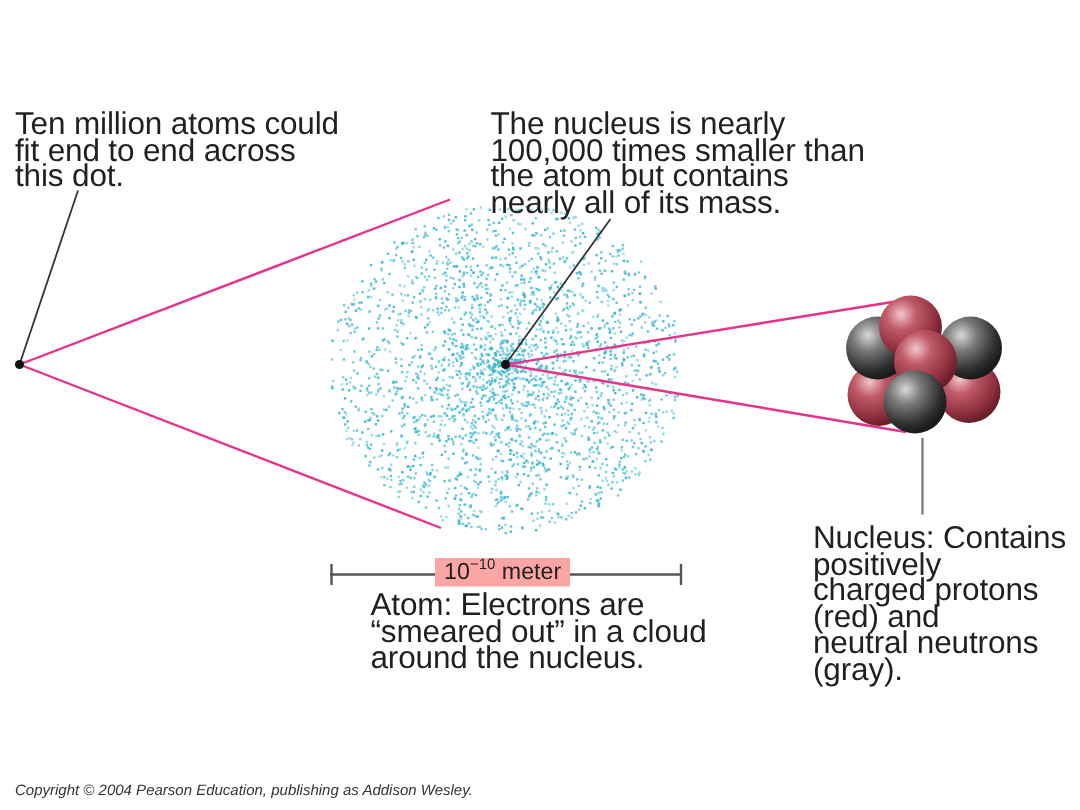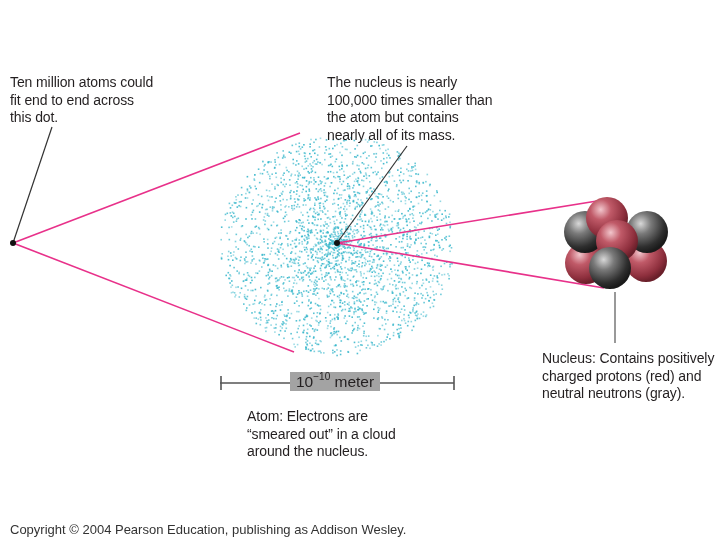--- a/index.html
+++ b/index.html
@@ -1,22 +1,22 @@
 <!DOCTYPE html>
 <html><head>
   <meta charset="utf-8">
   <style>
     html, body { margin: 0; padding: 0; background: #ffffff; }
     body { width: 720px; height: 540px; position: relative; overflow: hidden;
            font-family: "Liberation Sans", "DejaVu Sans", sans-serif; color: #231f20; }
-    .label { position: absolute; font-size: 14px; line-height: 17.5px; letter-spacing: -0.1px; white-space: pre-line; }
+    .label { position: absolute; font-size: 21px; line-height: 17.5px; letter-spacing: -0.1px; white-space: pre-line; }
     #svg-layer { position: absolute; left: 0; top: 0; }
-    .scale-text { position: absolute; font-size: 15.5px; left: 290px; top: 372px; background: #a3a3a3; padding: 0 6px; }
+    .scale-text { position: absolute; font-size: 15.5px; left: 290px; top: 372px; background: #fca5a5; padding: 0 6px; }
     .scale-text sup { font-size: 10px; position: relative; top: -1px; }
-    .copyright { position: absolute; left: 10px; top: 522px; font-size: 13px; color: #333; }
+    .copyright { position: absolute; left: 10px; top: 522px; font-size: 10px; color: #333; font-style: italic; }
   </style>
 </head>
 <body>
 
 <svg id="svg-layer" width="720" height="540" viewBox="0 0 720 540">
   <defs>
     <radialGradient id="g-proton" cx="35%" cy="30%" r="70%">
       <stop offset="0%" stop-color="#f2c6cc"></stop>
       <stop offset="35%" stop-color="#c05a68"></stop>
       <stop offset="80%" stop-color="#8e2f3d"></stop>
@@ -2666,21 +2666,21 @@
 <div class="label" style="left:10px; top:74px;">Ten million atoms could
 fit end to end across
 this dot.</div>
 <div class="label" style="left:327px; top:74px;">The nucleus is nearly
 100,000 times smaller than
 the atom but contains
 nearly all of its mass.</div>
 <div class="label" style="left:503px; top:350px;margin-left:39px;">Nucleus: Contains positively
 charged protons (red) and
 neutral neutrons (gray).</div>
-<div class="label" style="left:247px; top:408px;">Atom: Electrons are
+<div class="label" style="left:247px; top:395px;">Atom: Electrons are
 “smeared out” in a cloud
 around the nucleus.</div>
 
 <div class="scale-text">
   <span>10</span><sup>−10</sup>
   <span>meter</span>
 </div>
 
 <div class="copyright">Copyright © 2004 Pearson Education, publishing as Addison Wesley.</div>
 

